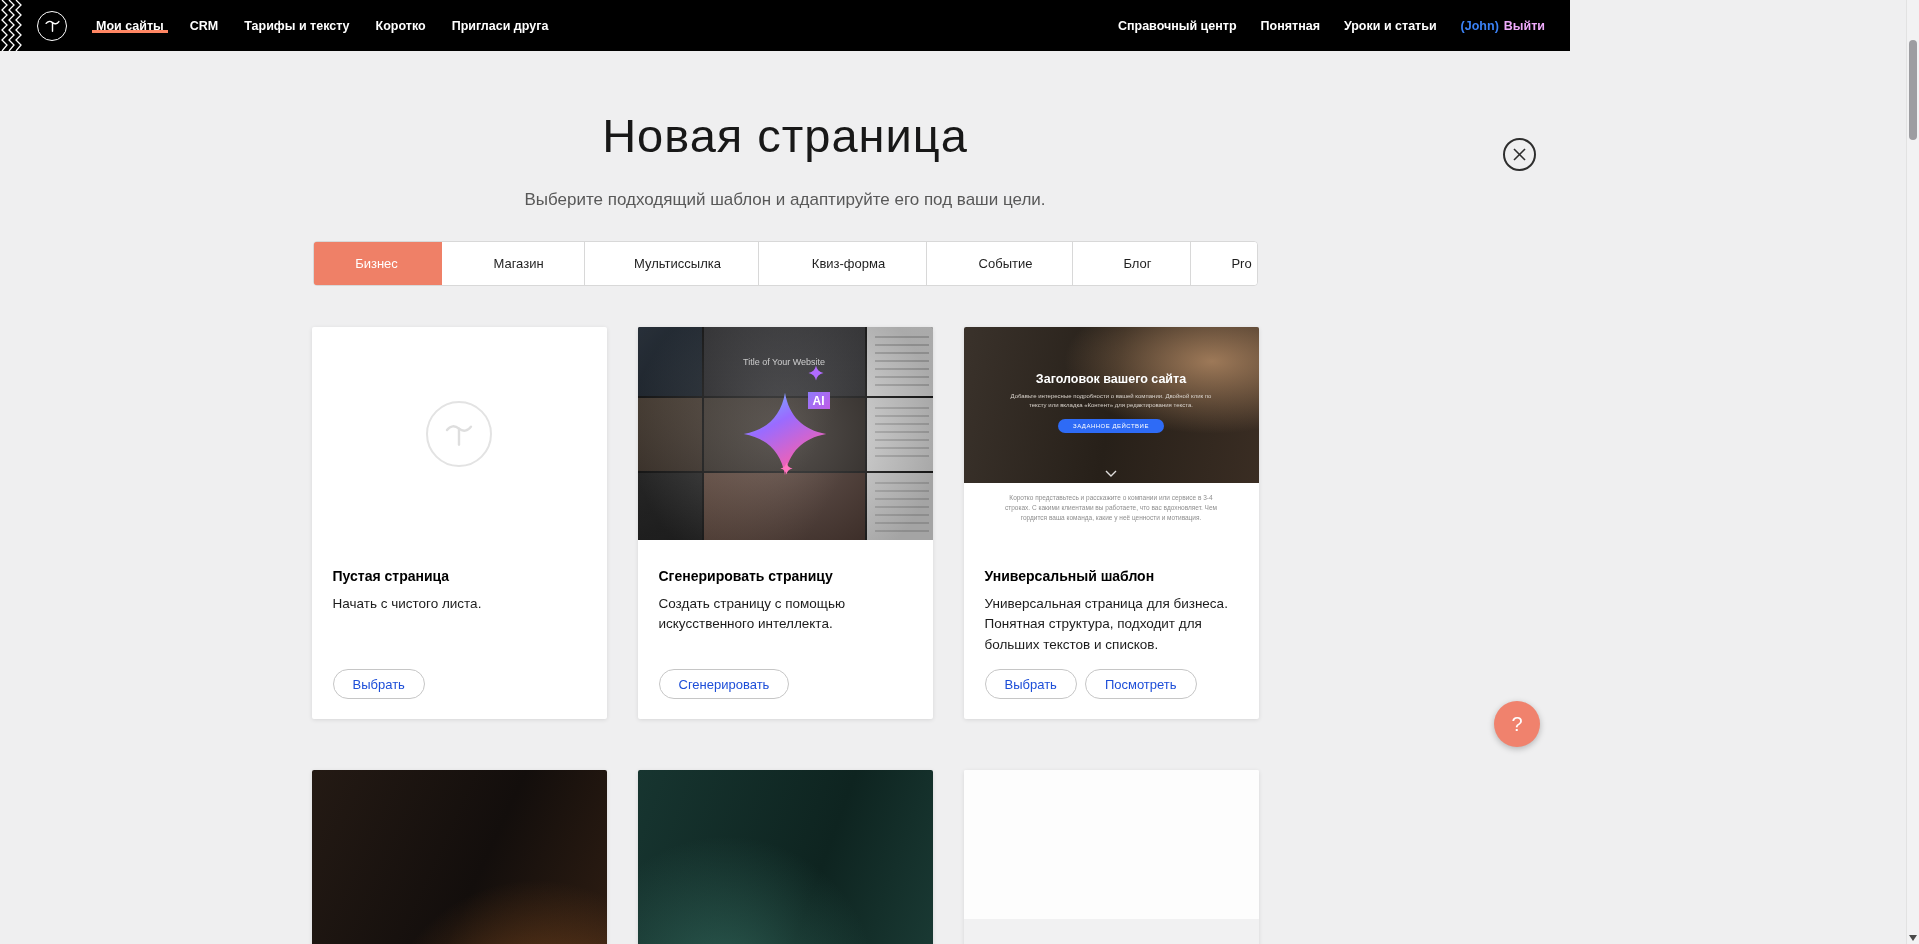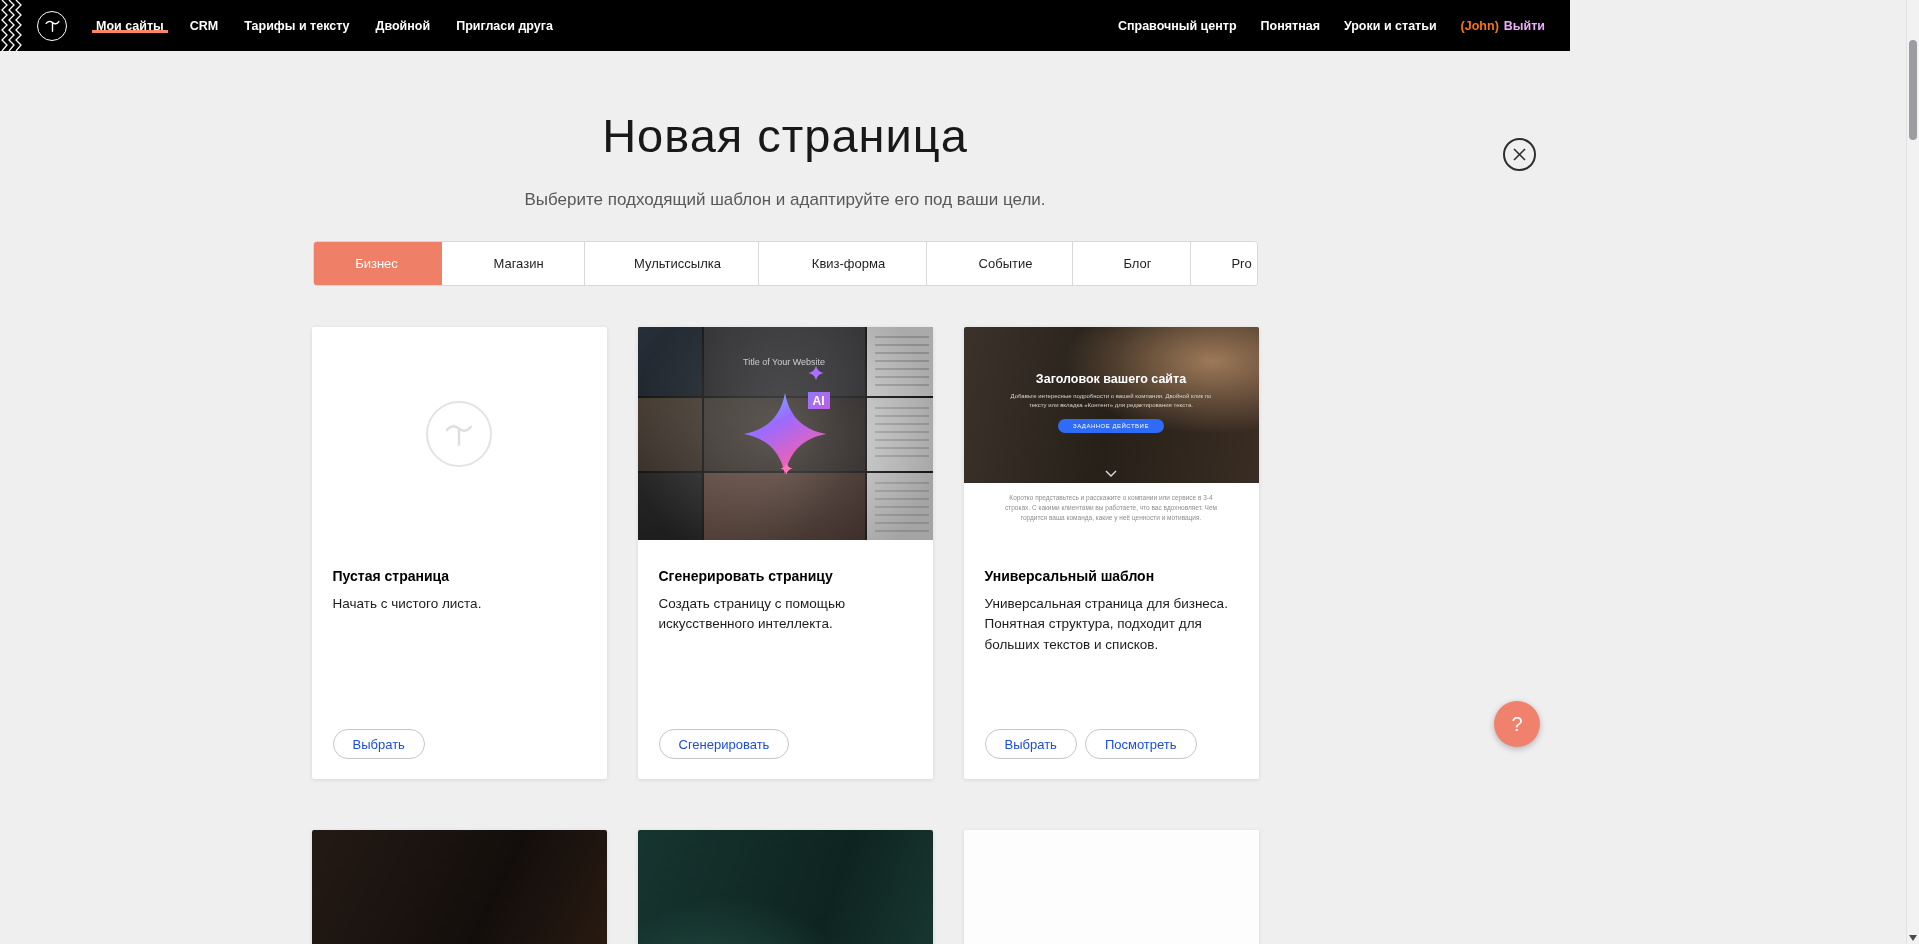--- a/index.html
+++ b/index.html
@@ -29,21 +29,21 @@
     padding: 0 13px; color: #fff; font-size: 12.5px; font-weight: bold; cursor: pointer;
     white-space: nowrap;
   }
   .nav-item.active::after {
     content: ""; position: absolute; left: 9px; right: 9px; bottom: 0;
     height: 3px; background: #ff8663;
   }
   .rightnav { margin-left: auto; display: flex; align-items: center; height: 100%; padding-right: 25px; }
   .rightnav .nav-item { padding: 0 12px; }
   .user-box { display: flex; align-items: center; padding: 0 0 0 12px; cursor: pointer; }
-  .user-name { color: #f97316; font-size: 12.5px; font-weight: bold; margin-right: 5px; }
+  .user-name { color: #3b82f6; font-size: 12.5px; font-weight: bold; margin-right: 5px; }
   .logout { color: #f0abfc; font-size: 12.5px; font-weight: bold; }
 
   
   .content { position: relative; width: 100%; }
   .close-btn {
     position: absolute; left: 1503px; top: 30px;
     width: 33px; height: 33px; border-radius: 50%;
     border: 2px solid #2e2e2e; background: transparent;
     display: flex; align-items: center; justify-content: center; cursor: pointer;
   }
@@ -71,21 +71,21 @@
   .tab.active { background: #ef8067; color: #fff; border-color: #ef8067; box-shadow: 0 0 0 1px #ef8067; }
   .t0 { width: 127px; } .t1 { width: 131px; } .t2 { width: 161px; } .t3 { width: 155px; }
   .t4 { width: 133px; } .t5 { width: 105px; } .t6 { width: 77px; } .t7 { width: 54px; }
 
   
   .grid {
     width: 947px; margin: 41px auto 0;
     display: flex; flex-wrap: wrap; column-gap: 31px; row-gap: 51px;
   }
   .card {
-    width: 295px; height: 452px; background: #fff; border-radius: 2px;
+    width: 295px; height: 392px; background: #fff; border-radius: 2px;
     box-shadow: 0 1px 4px rgba(0,0,0,.10);
     display: flex; flex-direction: column; overflow: hidden;
   }
   .card-media { height: 213px; position: relative; overflow: hidden; flex: none; cursor: pointer; }
   .card-body { flex: 1; padding: 18px 21px 20px; display: flex; flex-direction: column; }
   .card-title { font-size: 14px; font-weight: bold; color: #000; margin-top: 10px; }
   .card-desc { font-size: 13.5px; color: #1c1c1c; line-height: 1.5; margin-top: 10px; }
   .card-actions { margin-top: auto; display: flex; gap: 8px; }
   .pill-btn {
     height: 30px; padding: 0 19px; border: 1px solid #c6c6c6; border-radius: 16px;
@@ -214,21 +214,21 @@
       <svg width="17" height="17" viewBox="0 0 24 24" fill="none" stroke="#ffffff" stroke-width="2" stroke-linecap="round">
         <path d="M3 9 C5.5 5.5 9 5.5 12 8 C15 10.5 18.5 10 21 6.5"></path>
         <path d="M12 8 L12 20"></path>
       </svg>
     </div>
 
     <nav class="mainnav">
       <div class="nav-item active">Мои сайты</div>
       <div class="nav-item">CRM</div>
       <div class="nav-item">Тарифы и тексту</div>
-      <div class="nav-item">Двойной</div>
+      <div class="nav-item">Коротко</div>
       <div class="nav-item">Пригласи друга</div>
     </nav>
 
     <div class="rightnav">
       <div class="nav-item">Справочный центр</div>
       <div class="nav-item">Понятная</div>
       <div class="nav-item">Уроки и статьи</div>
       <div class="user-box">
         <span class="user-name">(John)</span>
         <span class="logout">Выйти</span>

